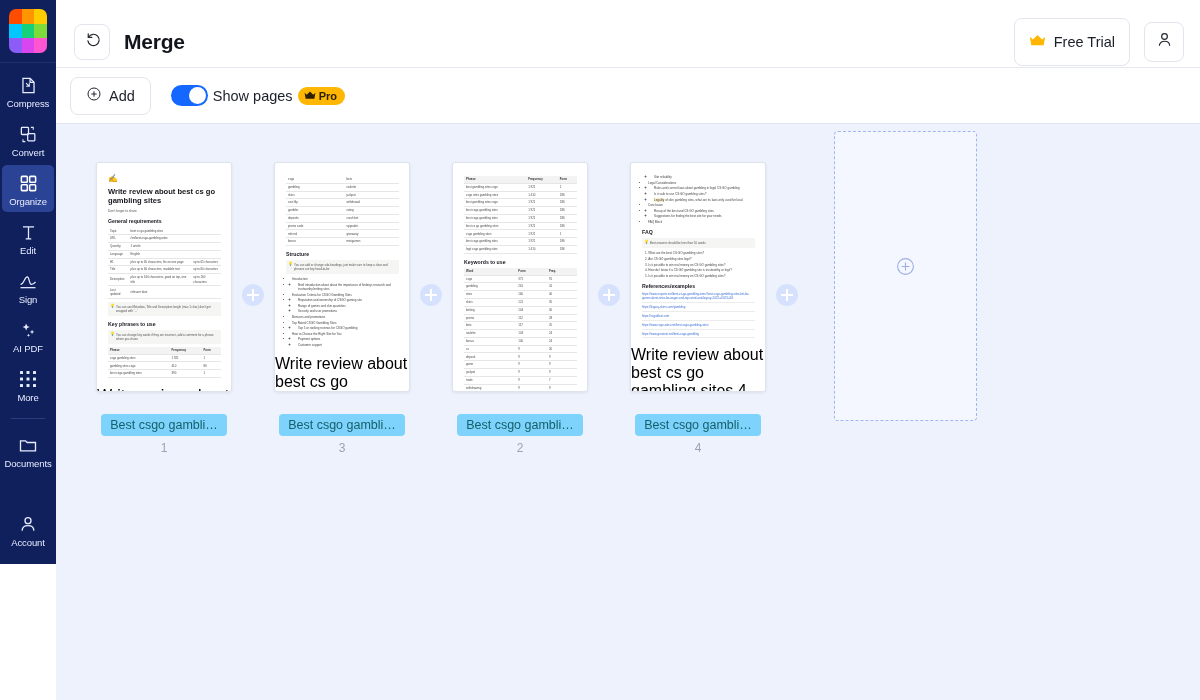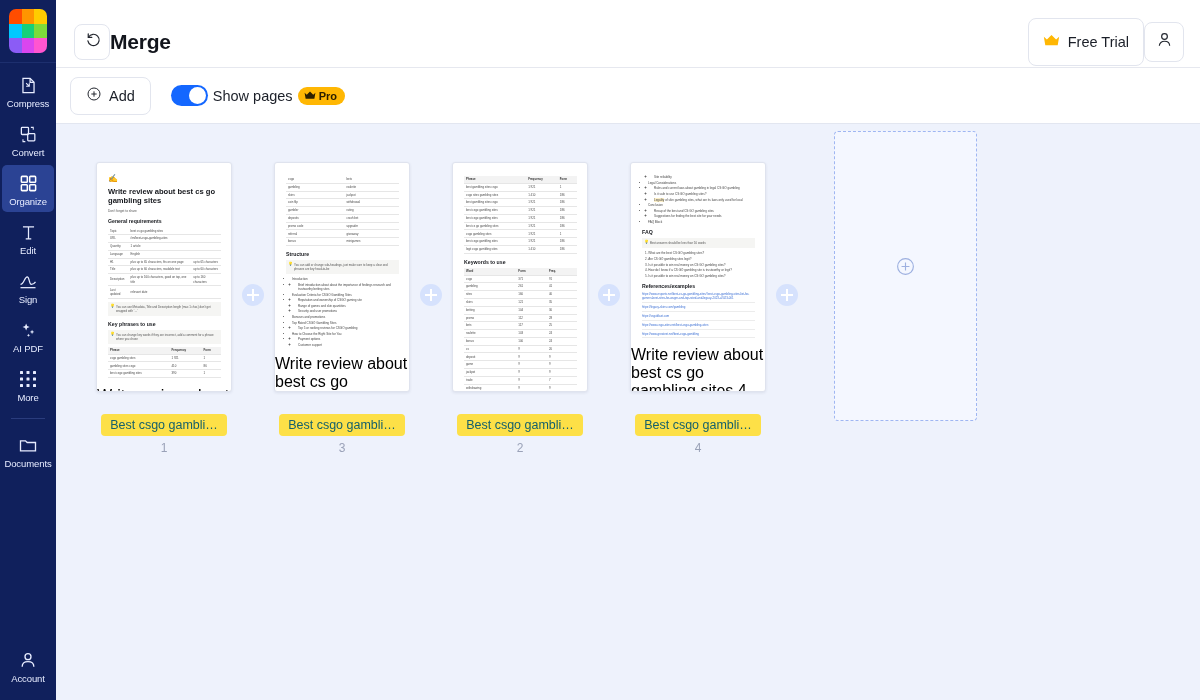--- a/index.html
+++ b/index.html
@@ -6,21 +6,21 @@
   html, body {
     width: 1200px; height: 700px;
     font-family: "Liberation Sans", sans-serif;
     background: #ffffff;
     overflow: hidden;
   }
   #app { position: relative; width: 1200px; height: 700px; display: flex; }
 
   
   .sidebar {
-    width: 56px; height: 700px;
+    width: 56px; height: 564px;
     background: #10205c;
     display: flex; flex-direction: column; align-items: center;
     flex: 0 0 56px;
     position: relative;
   }
   .logo-wrap {
     width: 56px; height: 62px;
     display: flex; align-items: center; justify-content: center;
     background: #10205c;
   }
@@ -41,21 +41,21 @@
   .nav-item .ic { height: 22px; display: flex; align-items: center; justify-content: center; }
   .nav-item .lbl { font-size: 9.5px; line-height: 10px; letter-spacing: -0.1px; white-space: nowrap; }
   .nav-divider { width: 34px; height: 1px; background: #2a3c7d; margin: 9px 0 7px; }
   .nav-bottom { position: absolute; bottom: 10px; left: 0; width: 56px; display: flex; justify-content: center; }
 
   
   .main { flex: 1; display: flex; flex-direction: column; height: 700px; min-width: 0; }
 
   .topbar {
     height: 68px; background: #fff; border-bottom: 1px solid #e6e8ef;
-    display: flex; align-items: center; padding: 16px 16px 0 18px; 
+    display: flex; align-items: center; padding: 16px 16px 0 18px; gap: 14px;
     flex: 0 0 68px;
   }
   .icon-btn {
     width: 36px; height: 36px; border: 1px solid #e2e5ee; border-radius: 8px;
     background: #fff; display: flex; align-items: center; justify-content: center;
     cursor: pointer; color: #23272f;
   }
   .page-title { font-size: 21px; font-weight: bold; color: #12151c; letter-spacing: -0.2px; }
   .topbar-spacer { flex: 1; }
   .trial-btn {
@@ -110,21 +110,21 @@
   }
   .strip { display: flex; align-items: flex-start; padding-left: 40px; }
   .card-slot { display: flex; flex-direction: column; align-items: center; width: 136px; }
   .thumb {
     width: 136px; height: 230px; background: #fff; border: 1px solid #dfe3ee;
     border-radius: 3px; box-shadow: 0 1px 3px rgba(28,40,80,0.09);
     overflow: hidden; position: relative; cursor: pointer;
   }
   .thumb-inner { padding: 11px 10px 6px 11px; transform-origin: top left; }
   .file-chip {
-    margin-top: 22px; background: #fde047; color: #16606b; border-radius: 4px;
+    margin-top: 22px; background: #7dd3fc; color: #16606b; border-radius: 4px;
     font-size: 12.5px; padding: 4px 9px; max-width: 126px; white-space: nowrap;
     overflow: hidden; text-overflow: ellipsis; cursor: pointer;
   }
   .page-num { margin-top: 5px; font-size: 12px; color: #9aa2b8; }
   .insert {
     width: 22px; height: 22px; border-radius: 50%; background: #d6e2fd;
     display: flex; align-items: center; justify-content: center;
     margin: 0 10px; margin-top: 122px; cursor: pointer; flex: 0 0 22px;
   }
   .insert::before, .insert::after {

